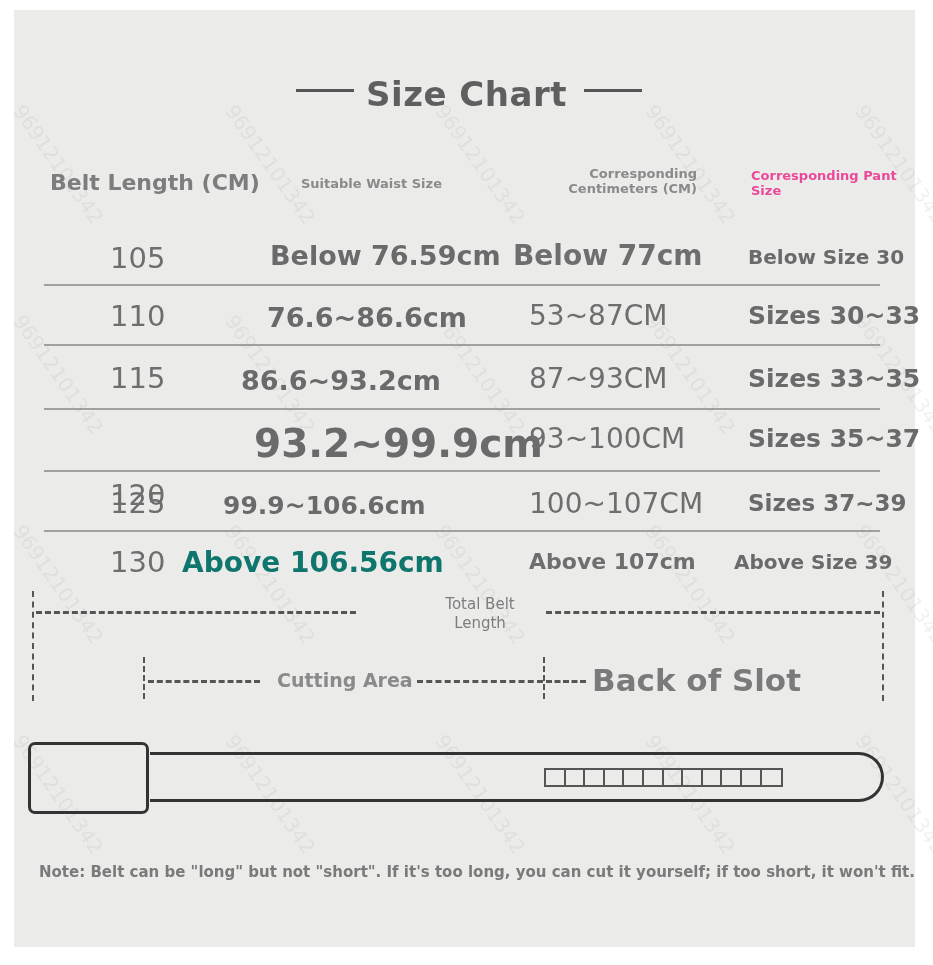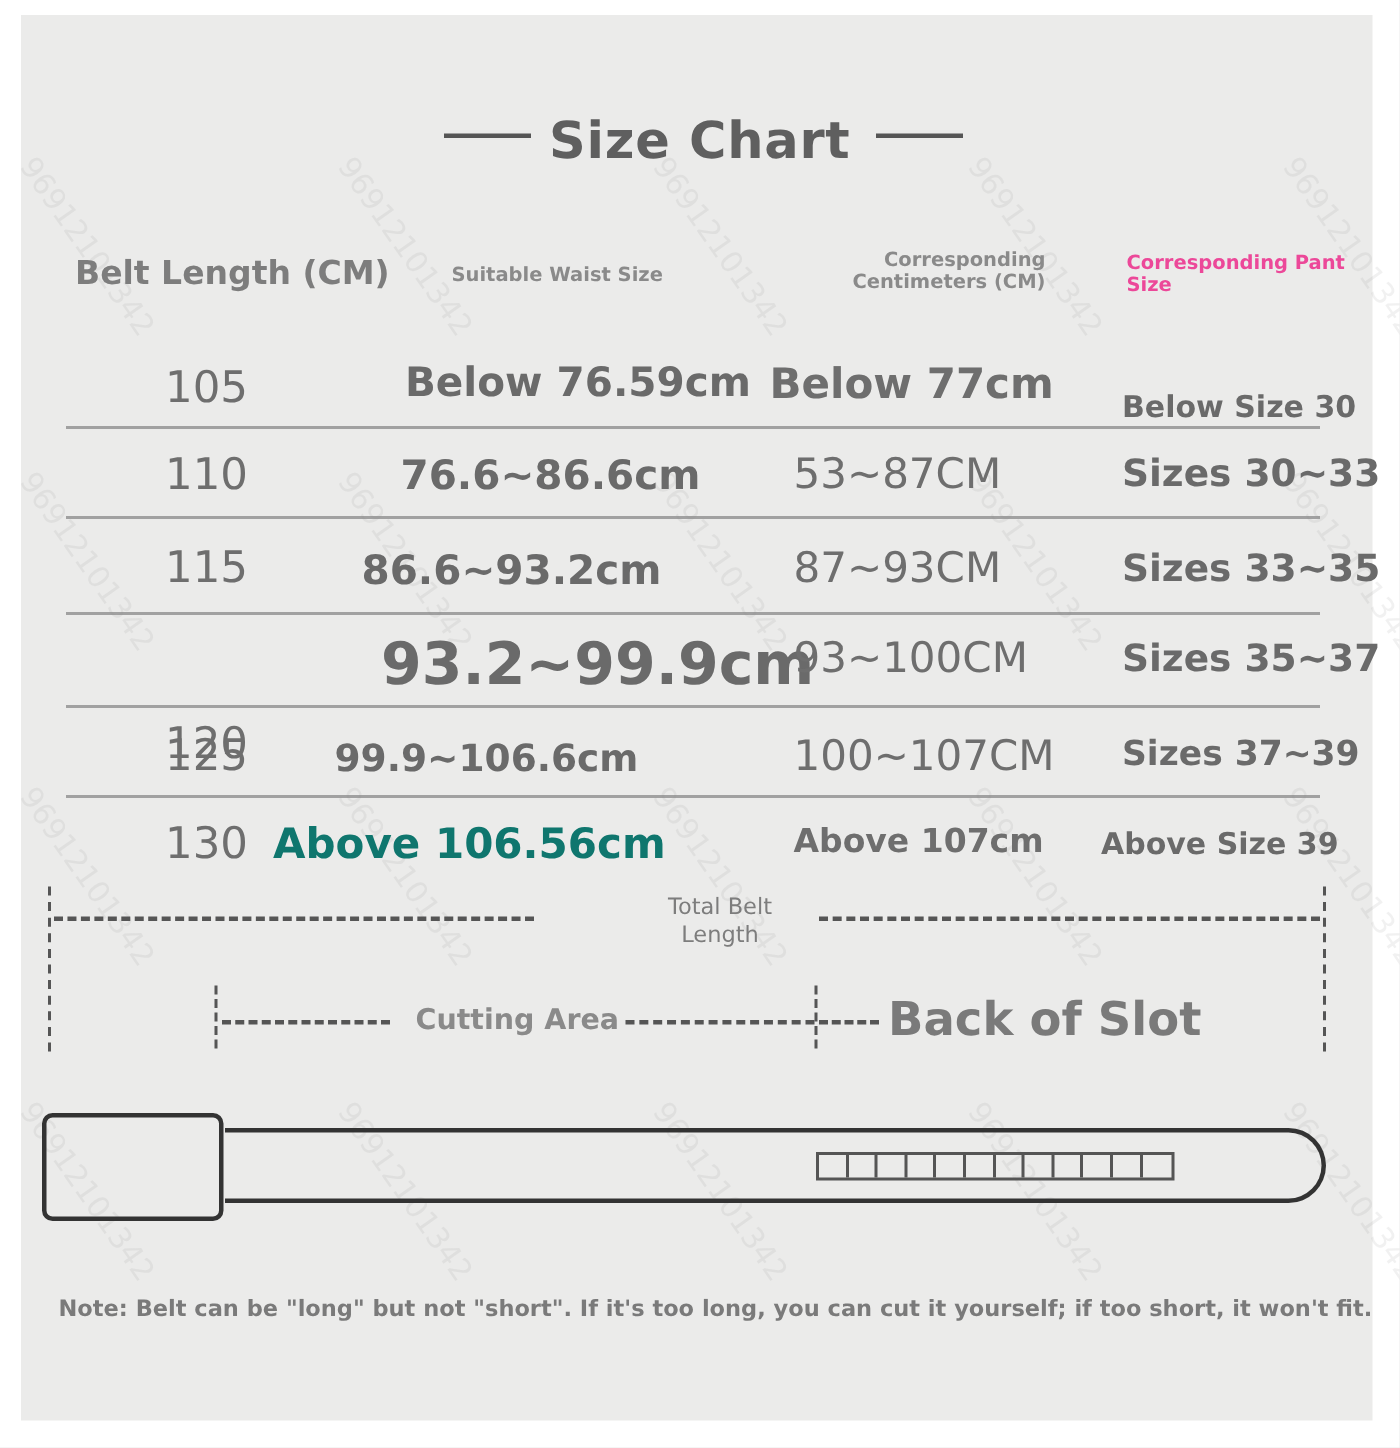--- a/index.html
+++ b/index.html
@@ -82,21 +82,21 @@
 <div class="title-line" style="left:584px;top:89px;width:58px;"></div>
 
 <div class="abs hdr-belt">Belt Length (CM)</div>
 <div class="abs hdr-waist">Suitable Waist Size</div>
 <div class="abs hdr-cm">Corresponding Centimeters (CM)</div>
 <div class="abs hdr-pant">Corresponding Pant Size</div>
 
 <div class="abs len" style="left:110px;top:241px;">105</div>
 <div class="abs waist" style="left:255px;top:240px;margin-left:15px;">Below 76.59cm</div>
 <div class="abs cm b" style="left:513px;top:239px;">Below 77cm</div>
-<div class="abs pant sm" style="left:748px;top:259px;">Below Size 30</div>
+<div class="abs pant sm" style="left:748px;top:245px;">Below Size 30</div>
 <div class="row-line" style="top:284px;"></div>
 
 <div class="abs len" style="left:110px;top:299px;">110</div>
 <div class="abs waist" style="left:267px;top:302px;">76.6~86.6cm</div>
 <div class="abs cm" style="left:529px;top:299px;">53~87CM</div>
 <div class="abs pant" style="left:748px;top:301px;">Sizes 30~33</div>
 <div class="row-line" style="top:344px;"></div>
 
 <div class="abs len" style="left:110px;top:361px;">115</div>
 <div class="abs waist" style="left:241px;top:365px;">86.6~93.2cm</div>

